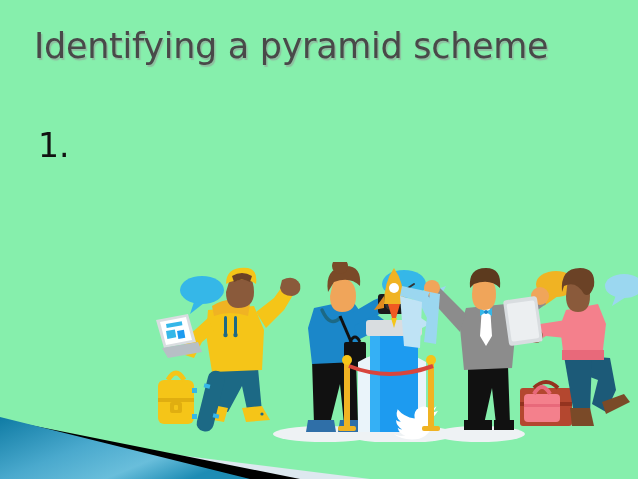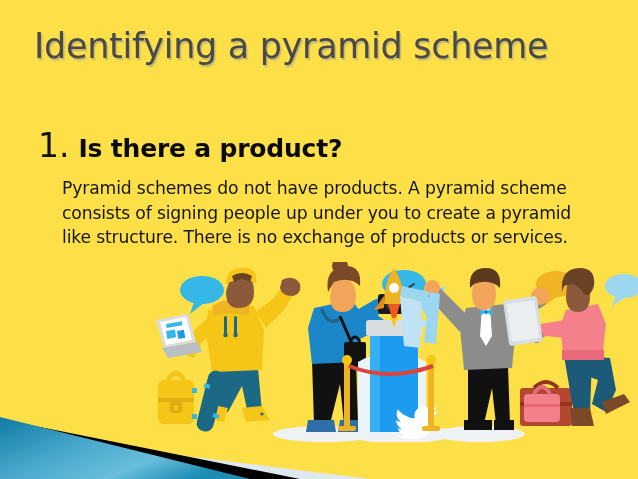--- a/index.html
+++ b/index.html
@@ -8,21 +8,21 @@
     padding: 0;
     background: #ffffff;
   }
   body {
     font-family: "DejaVu Sans", sans-serif;
   }
   #slide {
     position: relative;
     width: 638px;
     height: 479px;
-    background: #fde047;
+    background: #86efac;
     overflow: hidden;
   }
 
   
   .slide-title {
     position: absolute;
     left: 34px;
     top: 26px;
     font-family: "DejaVu Sans", sans-serif;
     font-size: 35px;
@@ -109,24 +109,22 @@
 </head>
 <body>
 
 <div id="slide">
 
   <div class="slide-title">Identifying a pyramid scheme</div>
 
 
   <div class="question-row">
     <span class="question-num">1.</span>
-    <span class="question-text">Is there a product?</span>
   </div>
 
-  <div class="body-text">Pyramid schemes do not have products. A pyramid scheme consists of signing people up under you to create a pyramid like structure. There is no exchange of products or services.</div>
 
   <div class="illustration">
     <svg width="488" height="180" viewBox="0 0 488 180" xmlns="http://www.w3.org/2000/svg">
 
       <ellipse cx="175" cy="172" rx="52" ry="8" fill="#eef2f4"></ellipse>
       <ellipse cx="250" cy="172" rx="55" ry="9" fill="#eef2f4"></ellipse>
       <ellipse cx="330" cy="172" rx="45" ry="8" fill="#eef2f4"></ellipse>
 
       <g>
 

